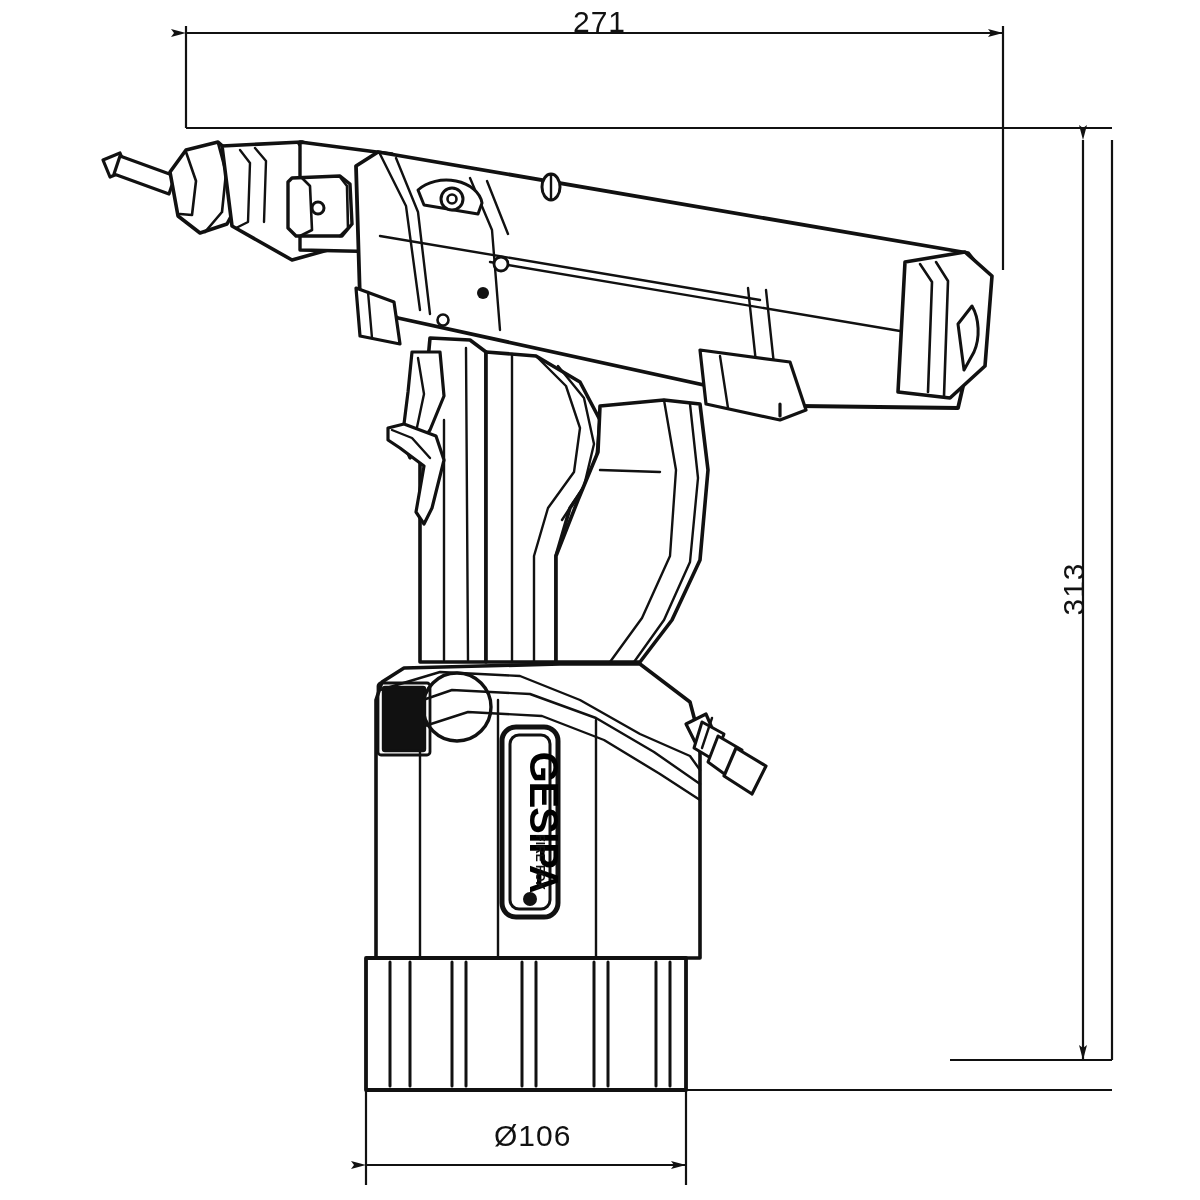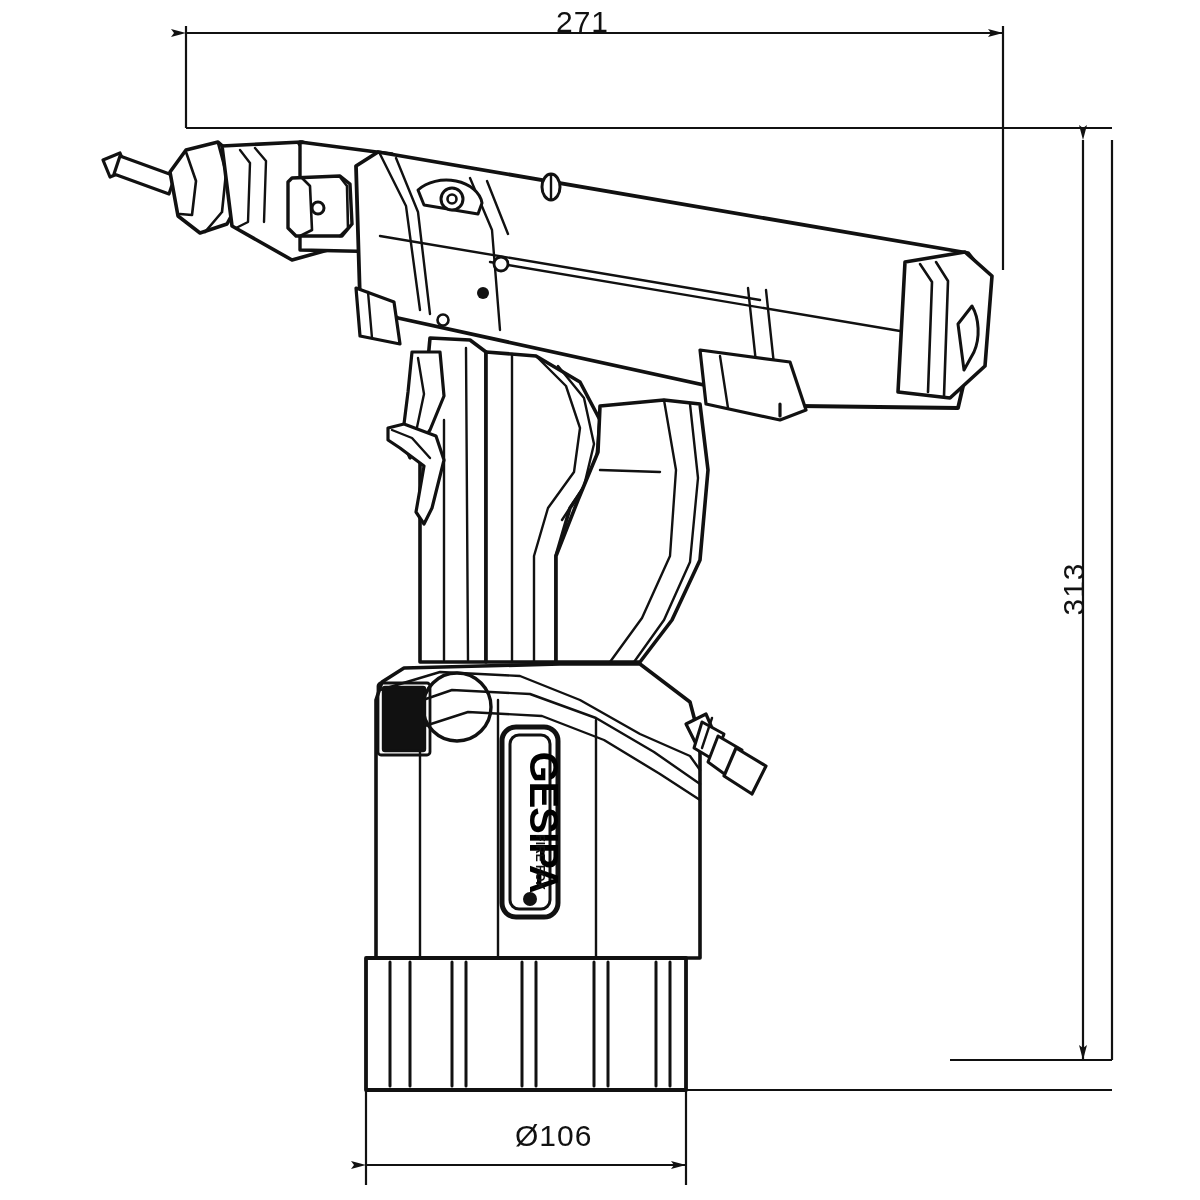--- a/index.html
+++ b/index.html
@@ -28,31 +28,31 @@
   .dim-label {
     position: absolute;
     font-family: "Liberation Sans", sans-serif;
     font-size: 30px;
     letter-spacing: 1px;
     color: #111111;
     white-space: nowrap;
     user-select: none;
   }
   #dim-width-label {
-    left: 556px;
+    left: 573px;
     top: 5px;
   }
   #dim-height-label {
     left: 1047px;
     top: 572px;
     transform: rotate(-90deg);
     transform-origin: center center;
   }
   #dim-diameter-label {
-    left: 515px;
+    left: 494px;
     top: 1119px;
   }
   .logo-text {
     fill: #000000;
   }
 </style>
 </head>
 <body>
 
 <div id="sheet">

